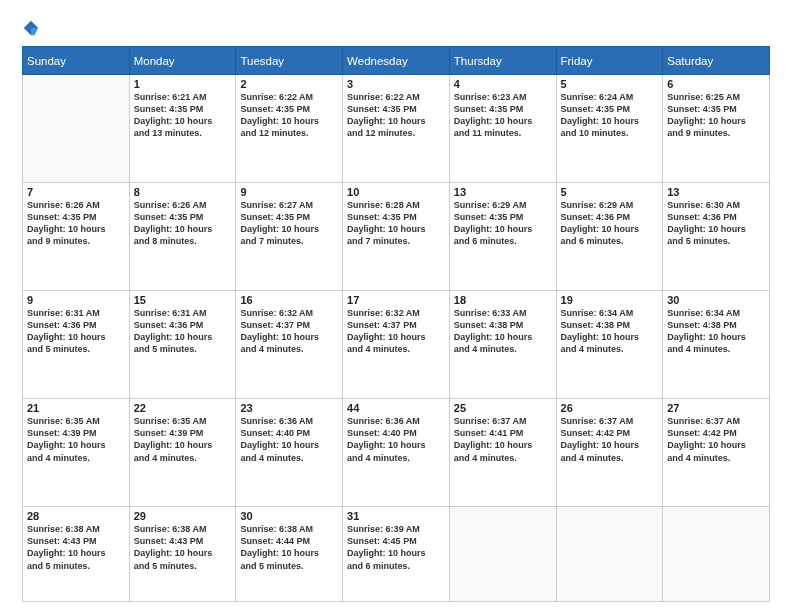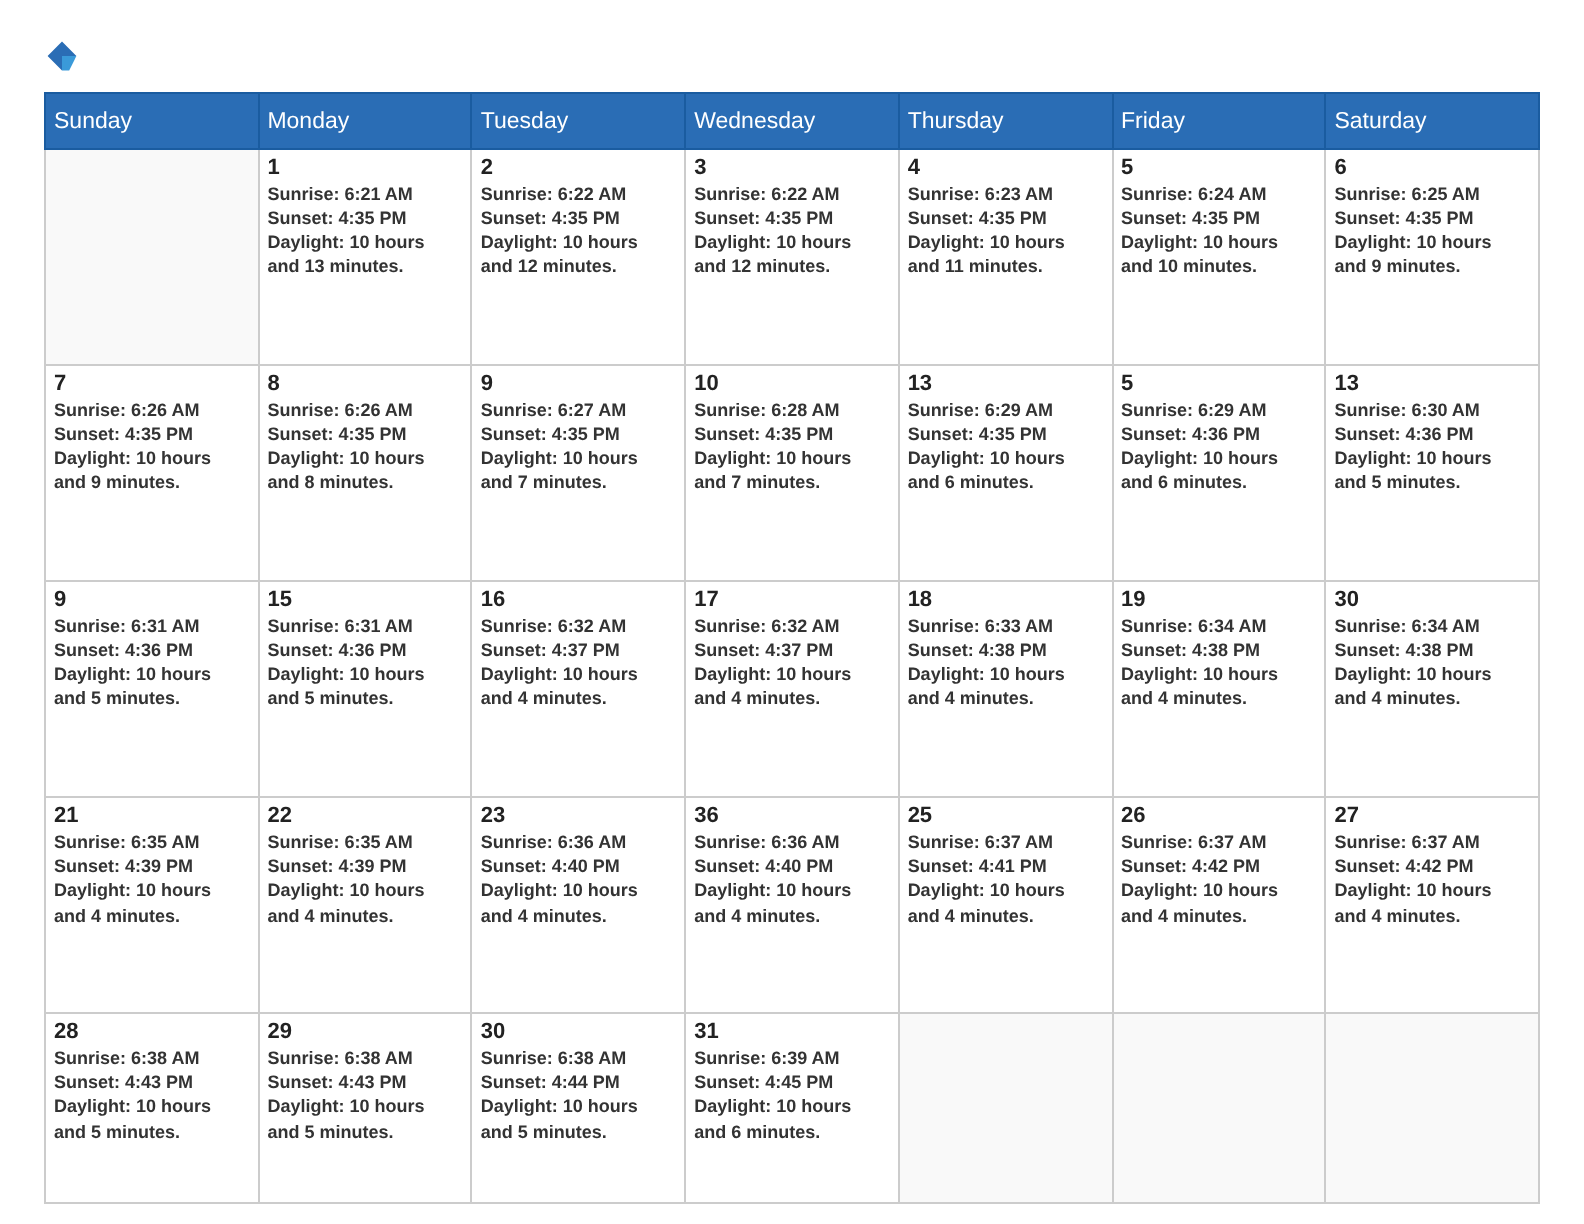--- a/index.html
+++ b/index.html
@@ -229,21 +229,21 @@
           </td>
           <td>
             <span class="day-number">22</span>
             <div class="day-info">Sunrise: 6:35 AM<br>Sunset: 4:39 PM<br>Daylight: 10 hours<br>and 4 minutes.</div>
           </td>
           <td>
             <span class="day-number">23</span>
             <div class="day-info">Sunrise: 6:36 AM<br>Sunset: 4:40 PM<br>Daylight: 10 hours<br>and 4 minutes.</div>
           </td>
           <td>
-            <span class="day-number">36</span>
+            <span class="day-number">44</span>
             <div class="day-info">Sunrise: 6:36 AM<br>Sunset: 4:40 PM<br>Daylight: 10 hours<br>and 4 minutes.</div>
           </td>
           <td>
             <span class="day-number">25</span>
             <div class="day-info">Sunrise: 6:37 AM<br>Sunset: 4:41 PM<br>Daylight: 10 hours<br>and 4 minutes.</div>
           </td>
           <td>
             <span class="day-number">26</span>
             <div class="day-info">Sunrise: 6:37 AM<br>Sunset: 4:42 PM<br>Daylight: 10 hours<br>and 4 minutes.</div>
           </td>

